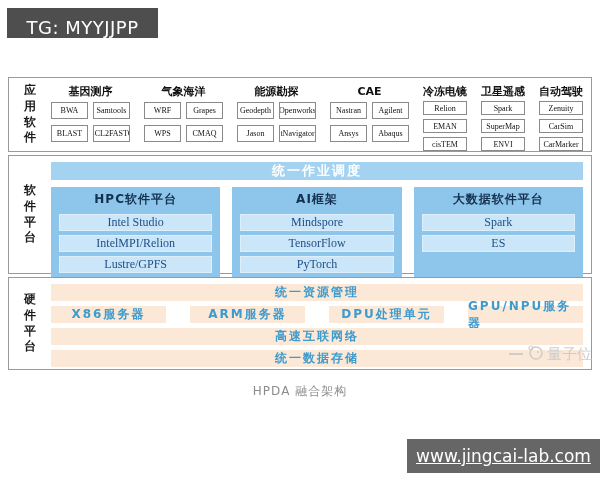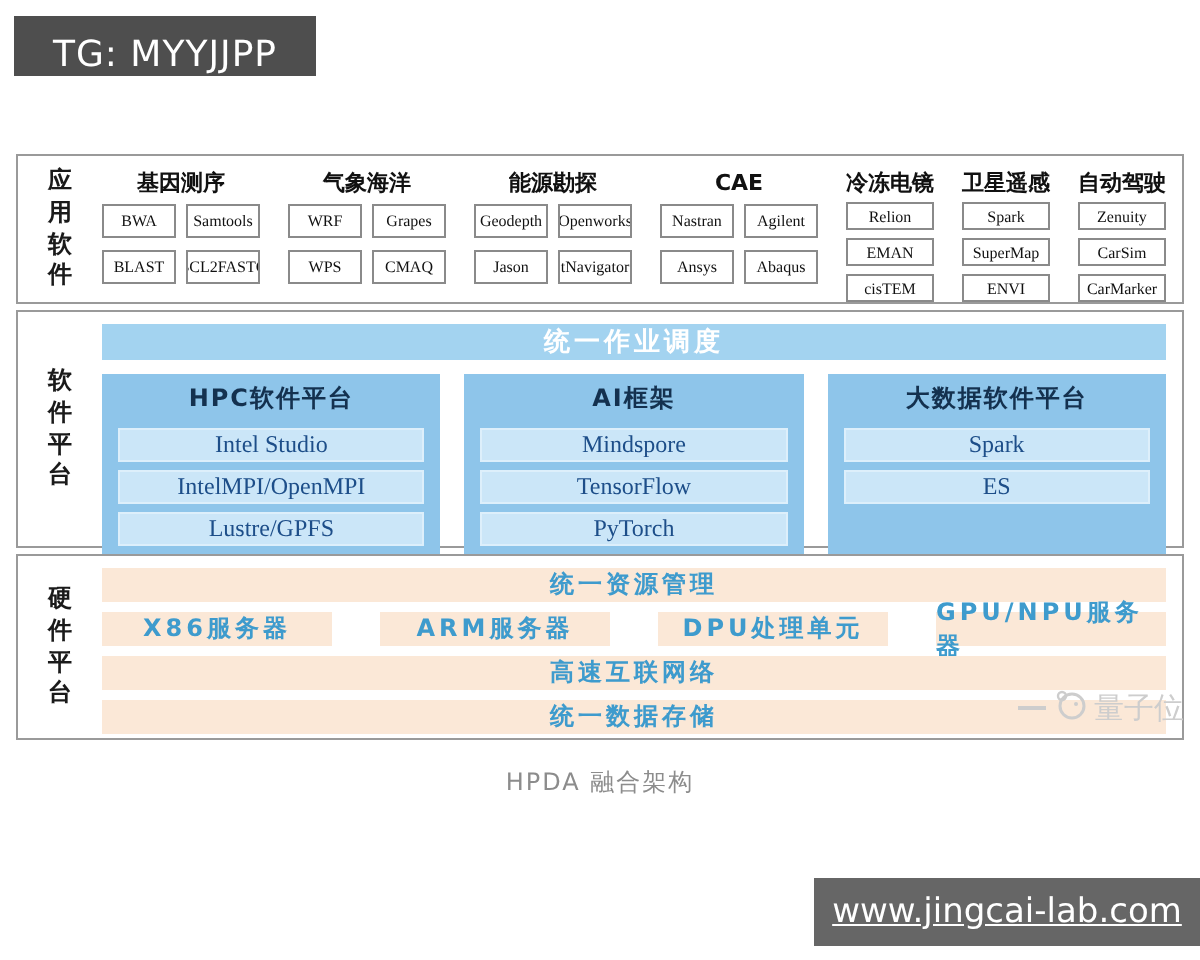--- a/index.html
+++ b/index.html
@@ -153,21 +153,21 @@
     <div class="label-col">
       <div class="v-label">软件平台</div>
     </div>
     <div class="content-col">
       <div class="sched-bar">统一作业调度</div>
       <div class="plat-row">
 
         <div class="plat-box">
           <div class="plat-title">HPC软件平台</div>
           <div class="plat-item">Intel Studio</div>
-          <div class="plat-item">IntelMPI/OpenMPI</div>
+          <div class="plat-item">IntelMPI/Relion</div>
           <div class="plat-item">Lustre/GPFS</div>
         </div>
 
         <div class="plat-box">
           <div class="plat-title">AI框架</div>
           <div class="plat-item">Mindspore</div>
           <div class="plat-item">TensorFlow</div>
           <div class="plat-item">PyTorch</div>
         </div>
 

